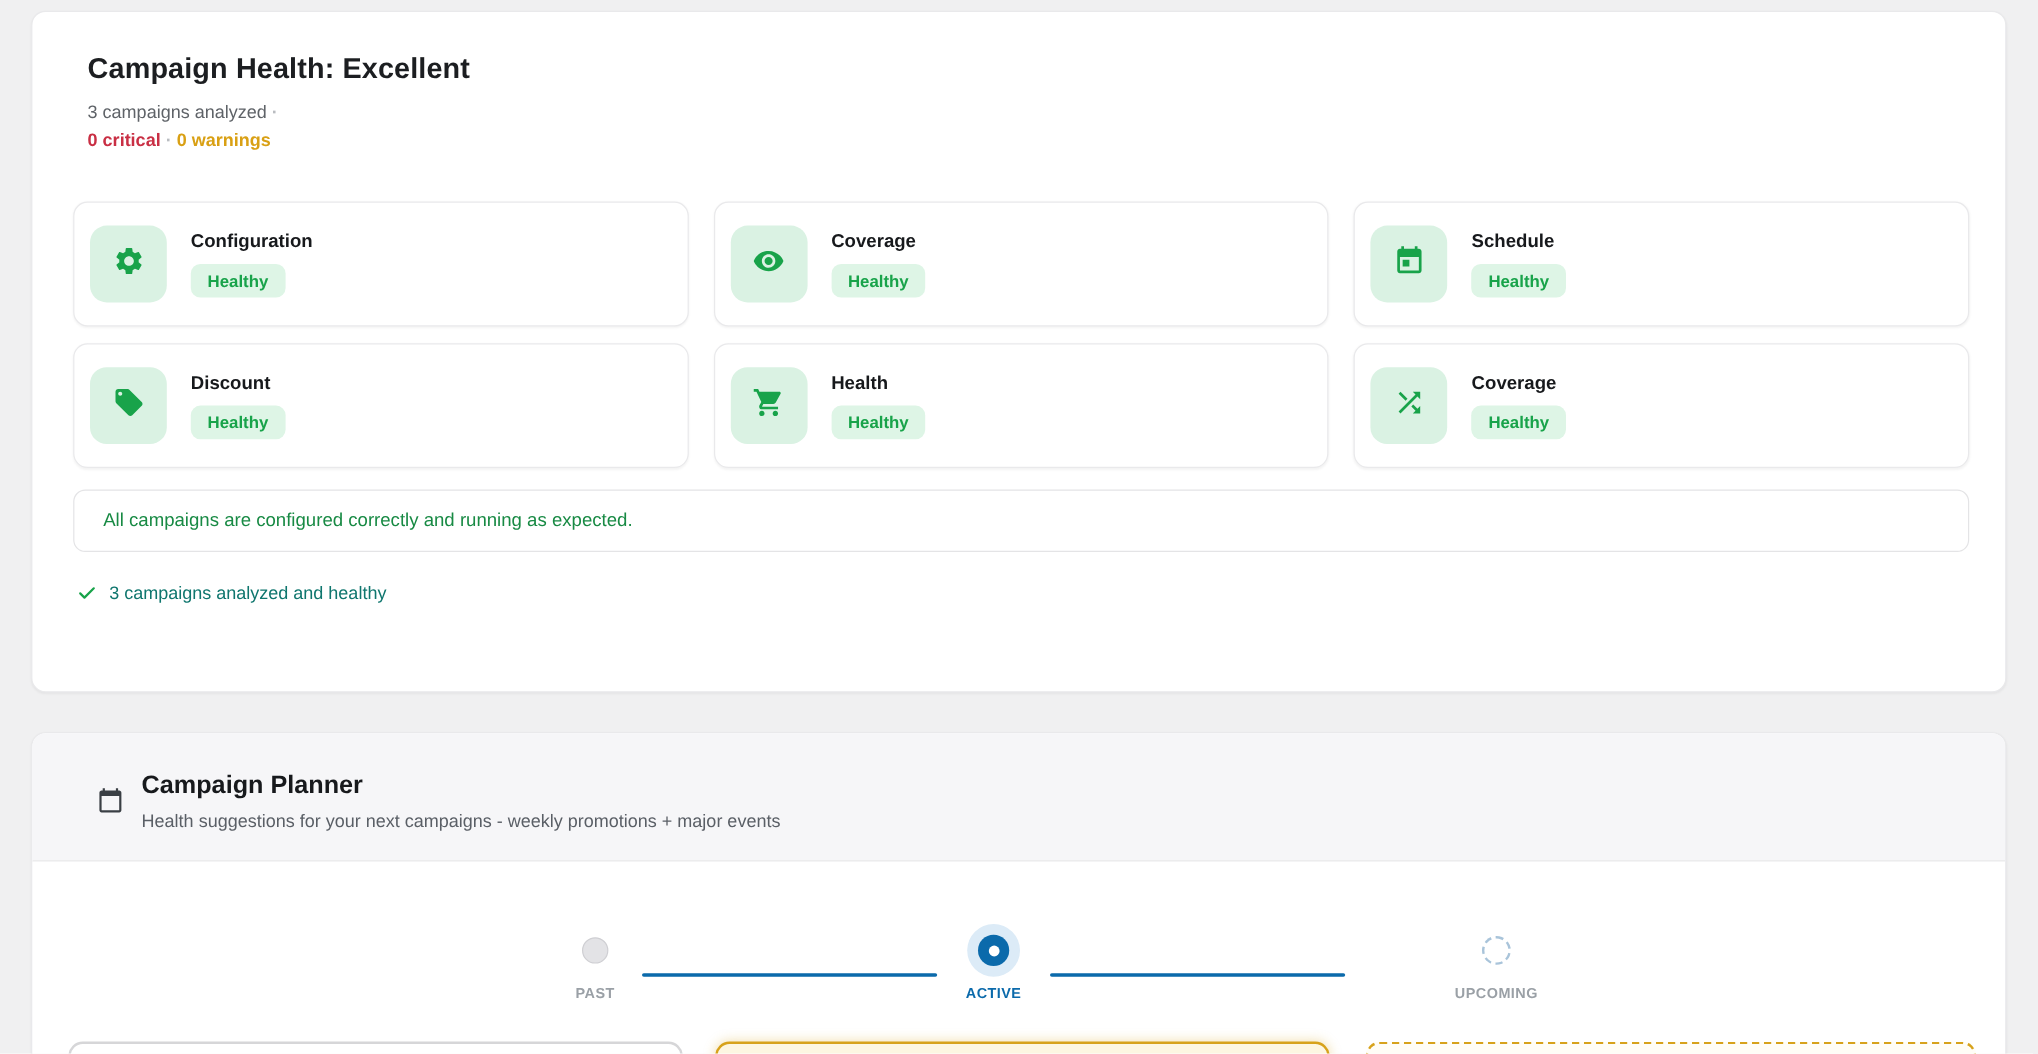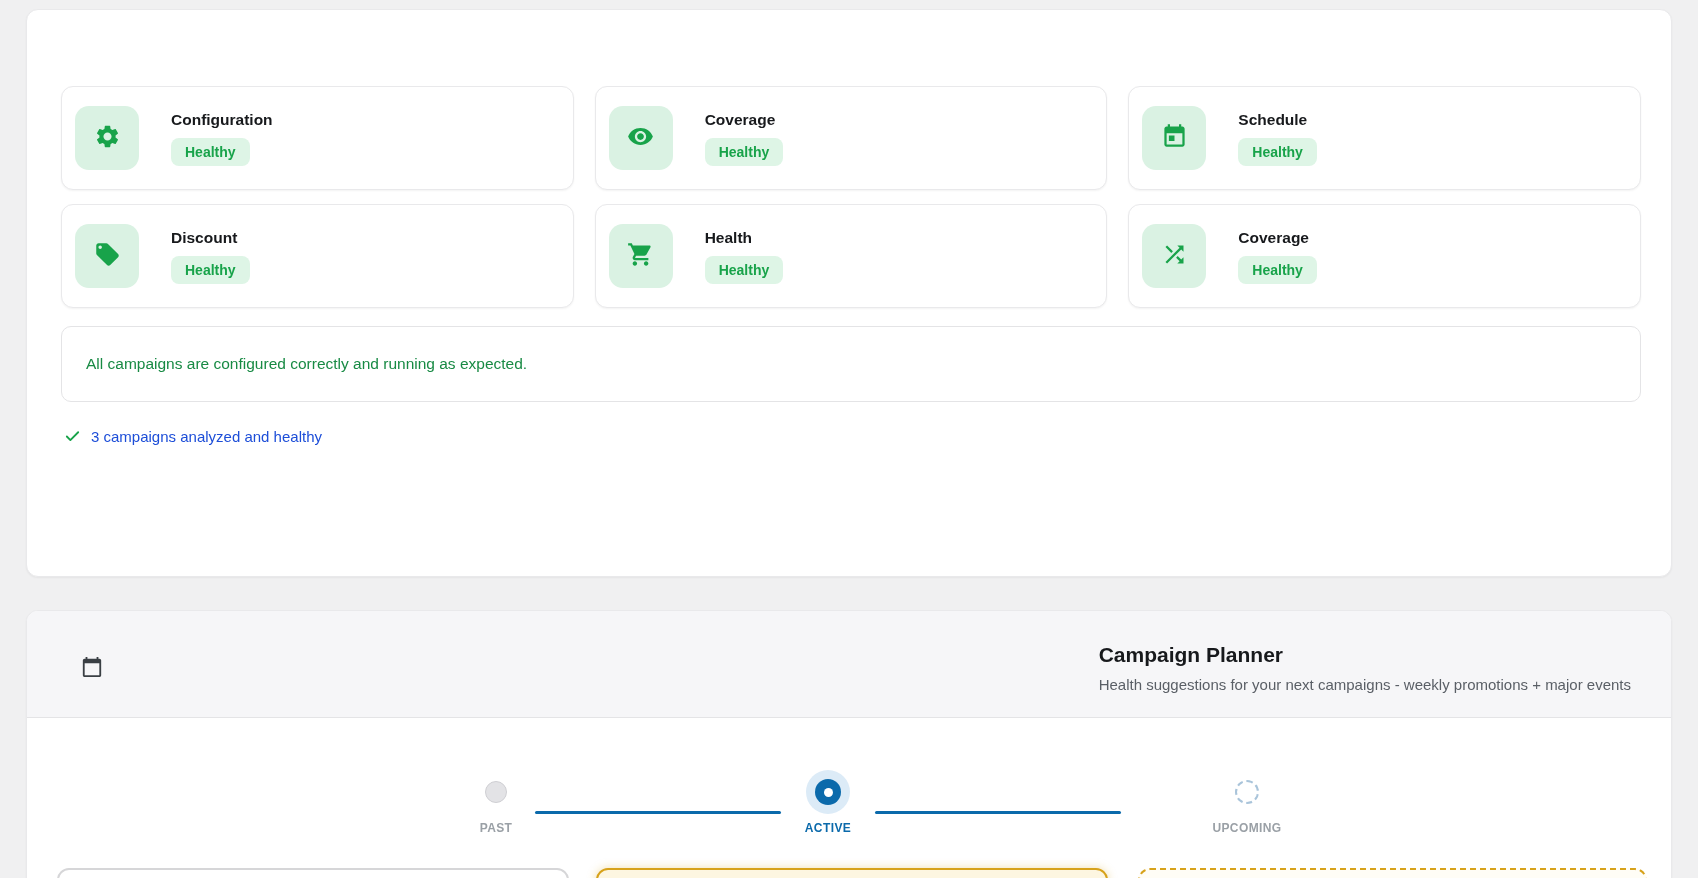--- a/index.html
+++ b/index.html
@@ -35,21 +35,21 @@
     grid-template-columns:repeat(3,1fr);
     grid-template-rows:104px 104px;
     gap:14px 21px;
   }
   .status-card {
     background:#fff;
     border:1px solid #e9e9eb;
     border-radius:12px;
     box-shadow:0 1px 2px rgba(0,0,0,.05);
     display:flex; align-items:center;
-    padding-left:13px; gap:32px;
+    padding-left:13px; gap:20px;
     cursor:pointer;
   }
   .icon-tile {
     width:64px; height:64px; flex:0 0 64px;
     background:var(--green-tile);
     border-radius:14px;
     display:flex; align-items:center; justify-content:center;
   }
   .icon-tile svg { width:27px; height:27px; fill:var(--green); }
   .status-text {}
@@ -58,43 +58,43 @@
     display:inline-block; margin-top:9px;
     background:var(--green-badge); color:var(--green);
     font-size:14px; font-weight:700;
     padding:6px 14px; border-radius:8px;
   }
 
   .health-message {
     margin-top:18px;
     border:1px solid #e4e4e6;
     border-radius:10px;
-    padding:28px 24px;
+    padding:16px 24px;
     font-size:15.5px;
     color:var(--green-message);
     background:#fff;
   }
   .health-checks { margin-top:26px; margin-left:3px; }
-  .check-row { display:flex; align-items:center; gap:10px; font-size:15px; color:#1d4ed8; margin-top:11px; }
+  .check-row { display:flex; align-items:center; gap:10px; font-size:15px; color:#0f766e; margin-top:11px; }
   .check-row:first-child { margin-top:0; }
   .check-row svg { width:17px; height:17px; stroke:var(--green); stroke-width:2.6; fill:none; stroke-linecap:round; stroke-linejoin:round; }
 
   
   .planner {
     margin:33px 26px 0 26px;
     height:400px;
     position:relative;
     overflow:hidden;
     padding:0;
   }
   .planner-header {
     background:#f6f6f8;
     border-bottom:1px solid #e4e4e6;
     padding:32px 40px 24px 54px;
-    display:flex; gap:15px;justify-content:space-between;
+    display:flex; gap:15px;
   }
   .planner-cal { width:22px; height:22px; fill:#3a3f44; margin-top:13px; flex:0 0 22px; }
   .planner-title { font-size:21px; font-weight:700; color:#17191c; }
   .planner-sub { margin-top:9px; font-size:15px; color:#5a5f66; }
 
   .planner-body { position:relative; height:294px; background:#fff; }
 
   .tl-line {
     position:absolute; top:93px; height:3px;
     background:var(--blue); border-radius:2px;
@@ -124,20 +124,32 @@
     position:absolute; top:150px; height:140px; border-radius:12px;
   }
   .sug.past     { left:30px;   width:512px; background:#fff;     border:2px solid #d6d6d8; }
   .sug.active   { left:569px;  width:512px; background:#fdf6e1;  border:2px solid var(--amber-border); box-shadow:0 0 10px rgba(215,162,27,.35); }
   .sug.upcoming { left:1111px; width:509px; background:#fffdf6;  border:2px dashed var(--amber-border); }
 </style>
 </head>
 <body>
 
 <section class="panel health">
+  <div class="health-head">
+    <h1 class="health-title">Campaign Health: Excellent</h1>
+    <div class="health-meta">
+      <span>3 campaigns analyzed</span>
+      <span class="dot">·</span>
+    </div>
+    <div class="health-counts">
+      <span class="crit">0 critical</span>
+      <span class="dot">·</span>
+      <span class="warn">0 warnings</span>
+    </div>
+  </div>
 
   <div class="status-grid">
       <div class="status-card">
       <div class="icon-tile">
         <span class="card-icon"><svg viewBox="0 0 24 24" style="width:27px;height:27px;fill:var(--green)">
               <path d="M19.14 12.94c.04-.3.06-.61.06-.94s-.02-.64-.07-.94l2.03-1.58c.18-.14.23-.41.12-.61l-1.92-3.32c-.12-.22-.37-.29-.59-.22l-2.39.96c-.5-.38-1.03-.7-1.62-.94l-.36-2.54c-.04-.24-.24-.41-.48-.41h-3.84c-.24 0-.43.17-.47.41l-.36 2.54c-.59.24-1.13.57-1.62.94l-2.39-.96c-.22-.08-.47 0-.59.22L2.74 8.87c-.12.21-.08.47.12.61l2.03 1.58c-.05.3-.09.63-.09.94s.02.64.07.94l-2.03 1.58c-.18.14-.23.41-.12.61l1.92 3.32c.12.22.37.29.59.22l2.39-.96c.5.38 1.03.7 1.62.94l.36 2.54c.05.24.24.41.48.41h3.84c.24 0 .44-.17.47-.41l.36-2.54c.59-.24 1.13-.56 1.62-.94l2.39.96c.22.08.47 0 .59-.22l1.92-3.32c.12-.22.07-.47-.12-.61l-2.01-1.58zM12 15.6c-1.98 0-3.6-1.62-3.6-3.6s1.62-3.6 3.6-3.6 3.6 1.62 3.6 3.6-1.62 3.6-3.6 3.6z"></path>
             </svg></span>
       </div>
       <div class="status-text">
         <div class="status-label">Configuration</div>

